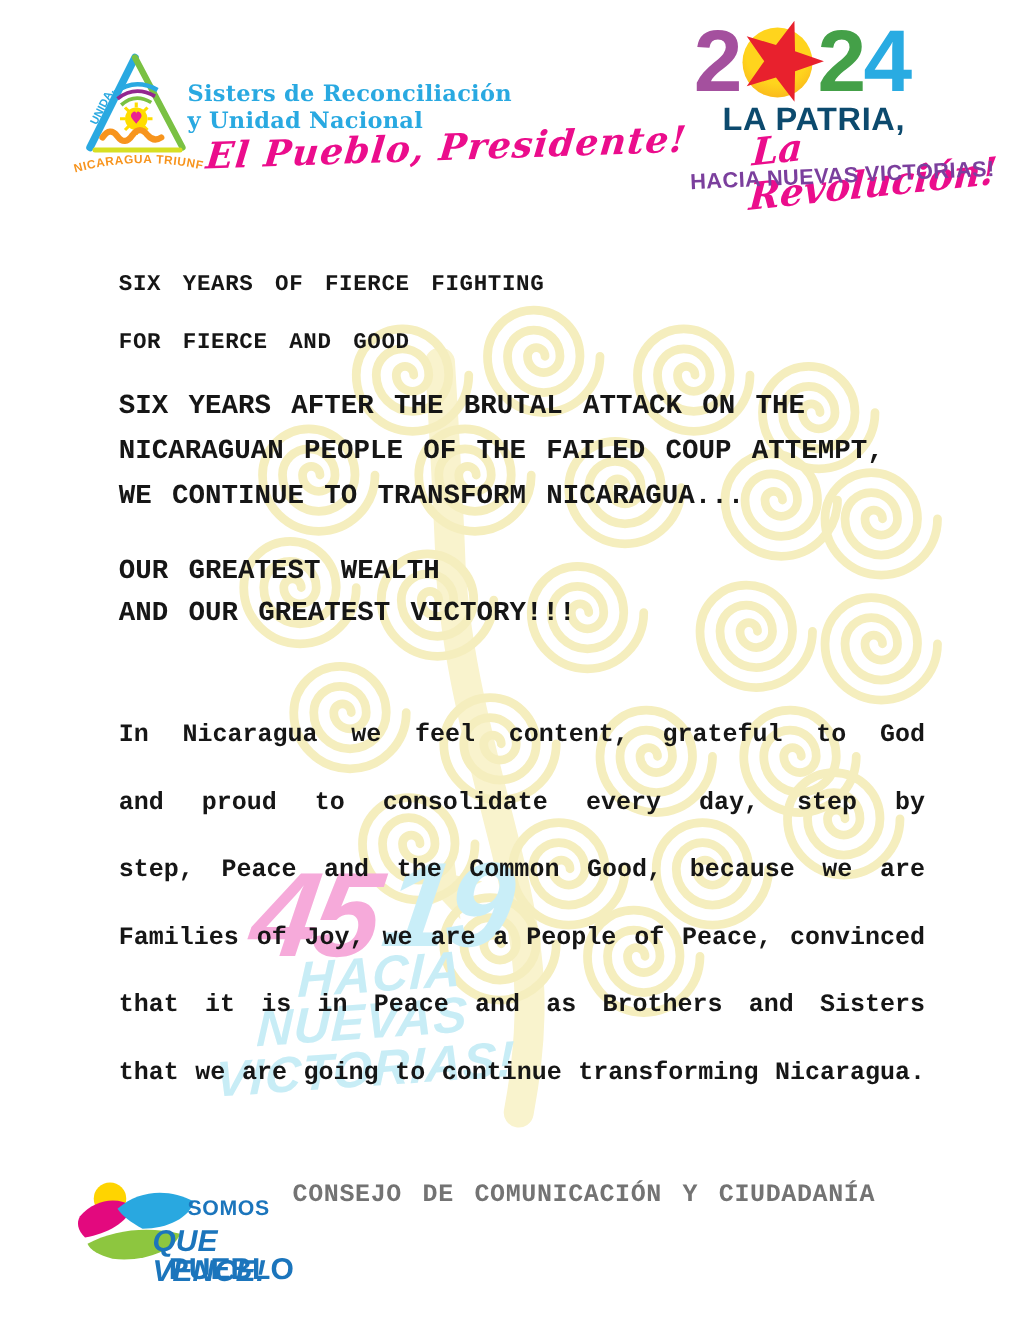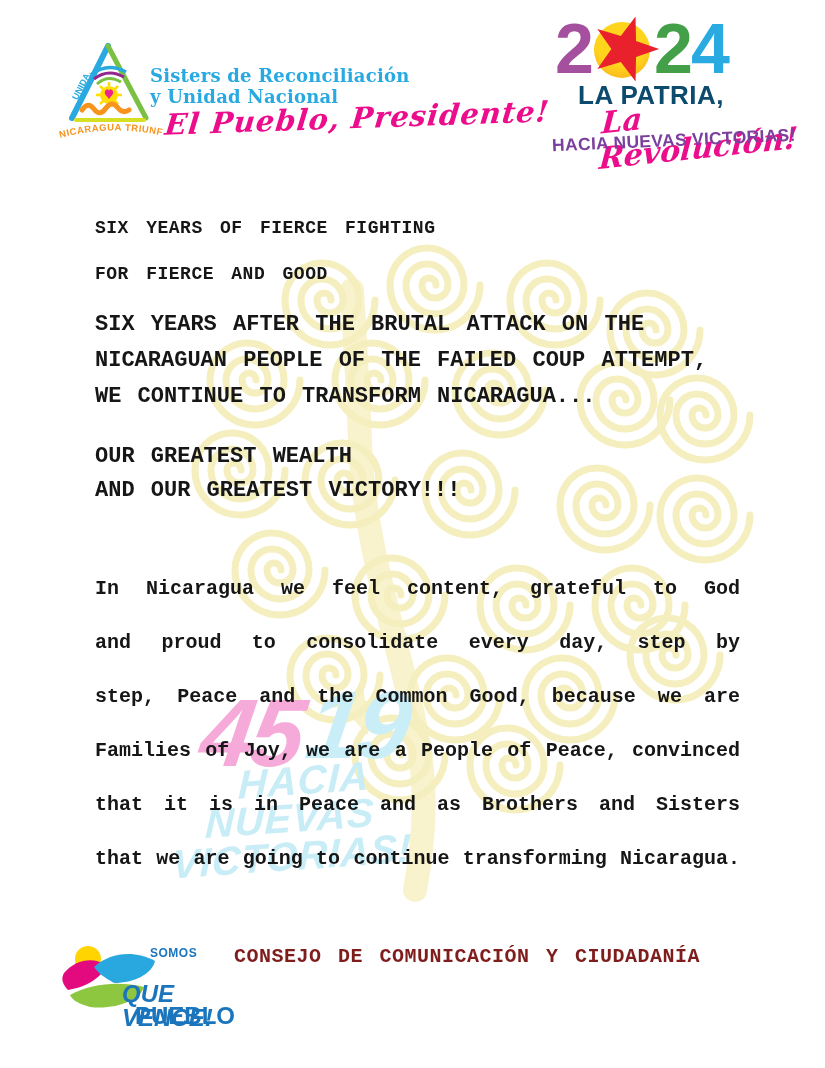--- a/index.html
+++ b/index.html
@@ -52,24 +52,24 @@
   .la-patria { position:absolute; left:26px; top:62px; color:#0c4a6e;
     font-weight:bold; font-size:26px; letter-spacing:0.5px; }
   .la-rev { position:absolute; left:48px; top:77px; color:#eb0d8c;
     font-size:30px; transform:rotate(-6deg) skewX(-10deg); }
   .hacia-nv { position:absolute; left:0px; top:112px; color:#7b3f9d;
     font-weight:bold; font-size:17.5px; letter-spacing:0.3px; transform:rotate(-2.5deg); }
   
   .footer-logo { position:absolute; left:60px; top:935px; width:170px; height:100px; }
   .fl-text { position:absolute; color:#1b75bc; font-weight:bold; line-height:1;
     font-family:"Liberation Sans", sans-serif; }
-  .fl-somos  { left:90px; top:12px; font-size:12px; letter-spacing:0.5px; }
+  .fl-somos  { left:90px; top:23px; font-size:17px; letter-spacing:0.5px; }
   .fl-pueblo { left:75px; top:37px; font-size:24px;margin-top:32px; }
   .fl-vence  { left:62px; top:47px; font-size:24px;font-style:italic; }
-  .footer-line1 { position:absolute; left:234px; top:945px; color:#7f1d1d;
+  .footer-line1 { position:absolute; left:234px; top:945px; color:#737373;
     font-size:20px; letter-spacing:0.5px; word-spacing:4px; }
   .footer-line2 { position:absolute; left:234px; top:977px; color:#ec2f7d;
     font-size:20px; letter-spacing:3px; word-spacing:4px; }
 </style>
 </head>
 <body>
 
 <div class="page">
 
   <div class="wm-layer">

